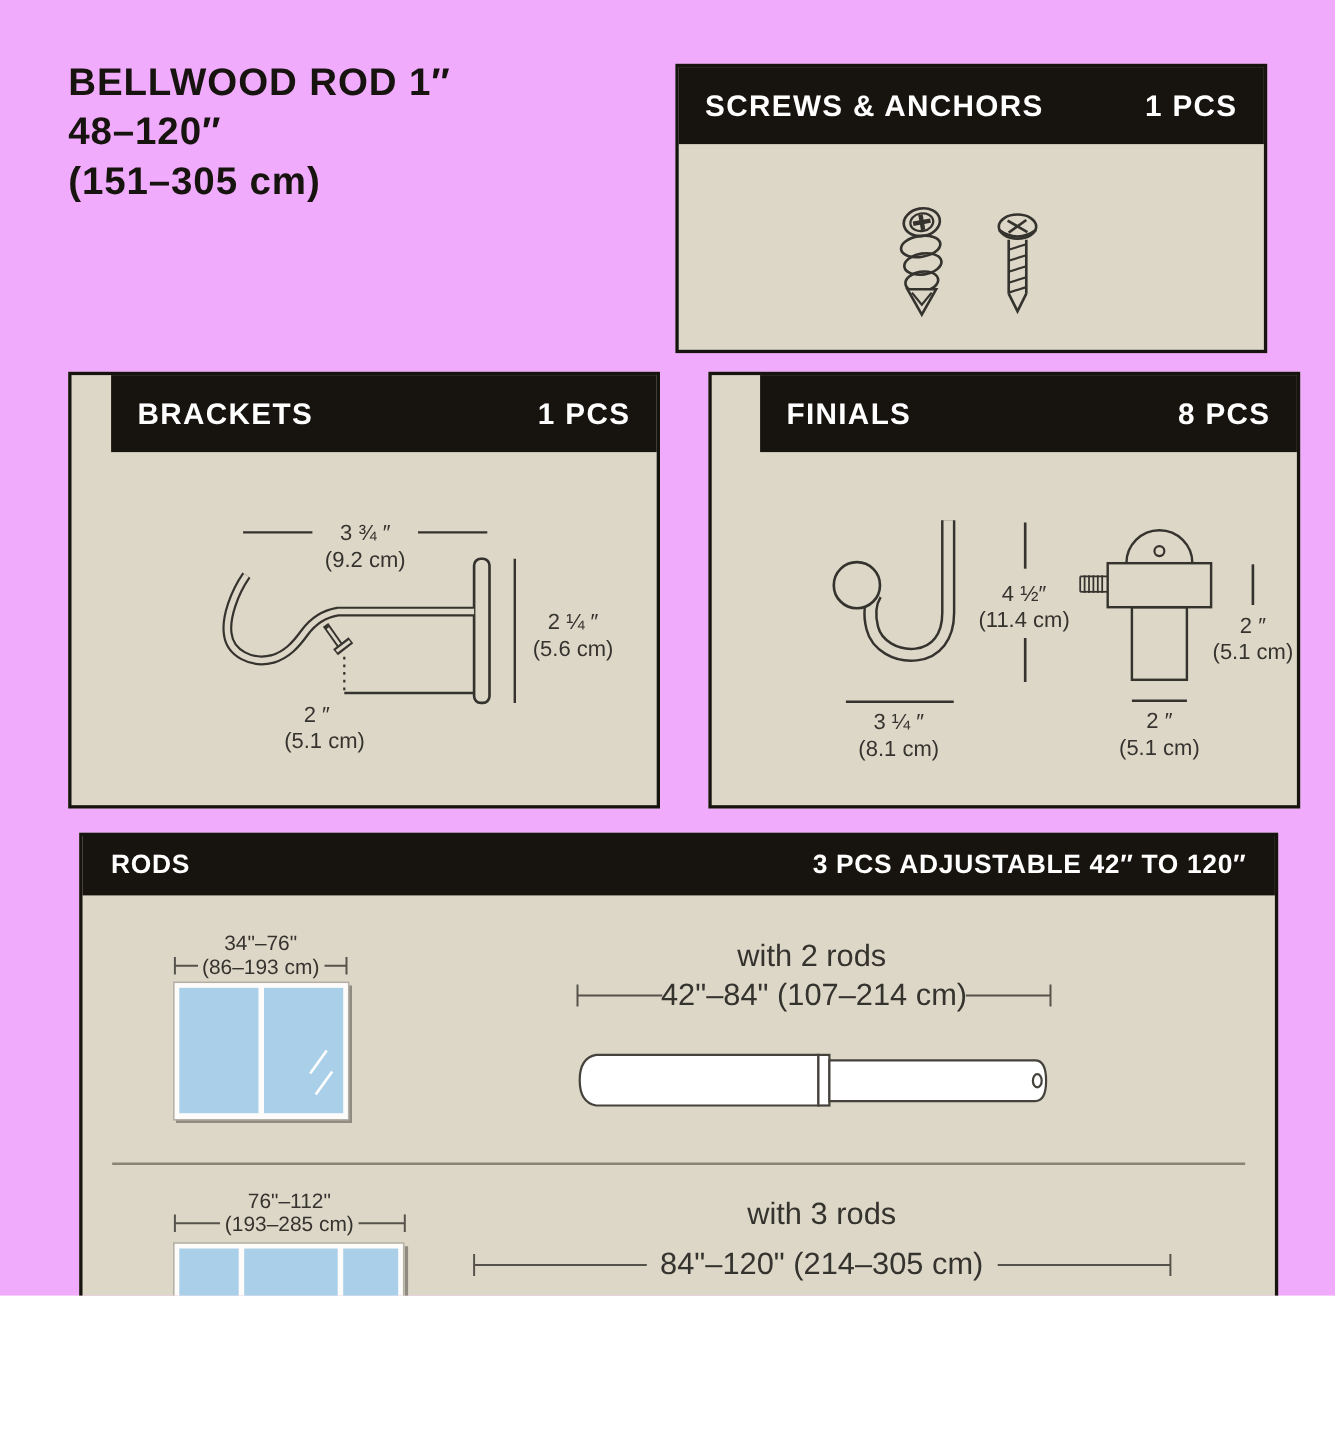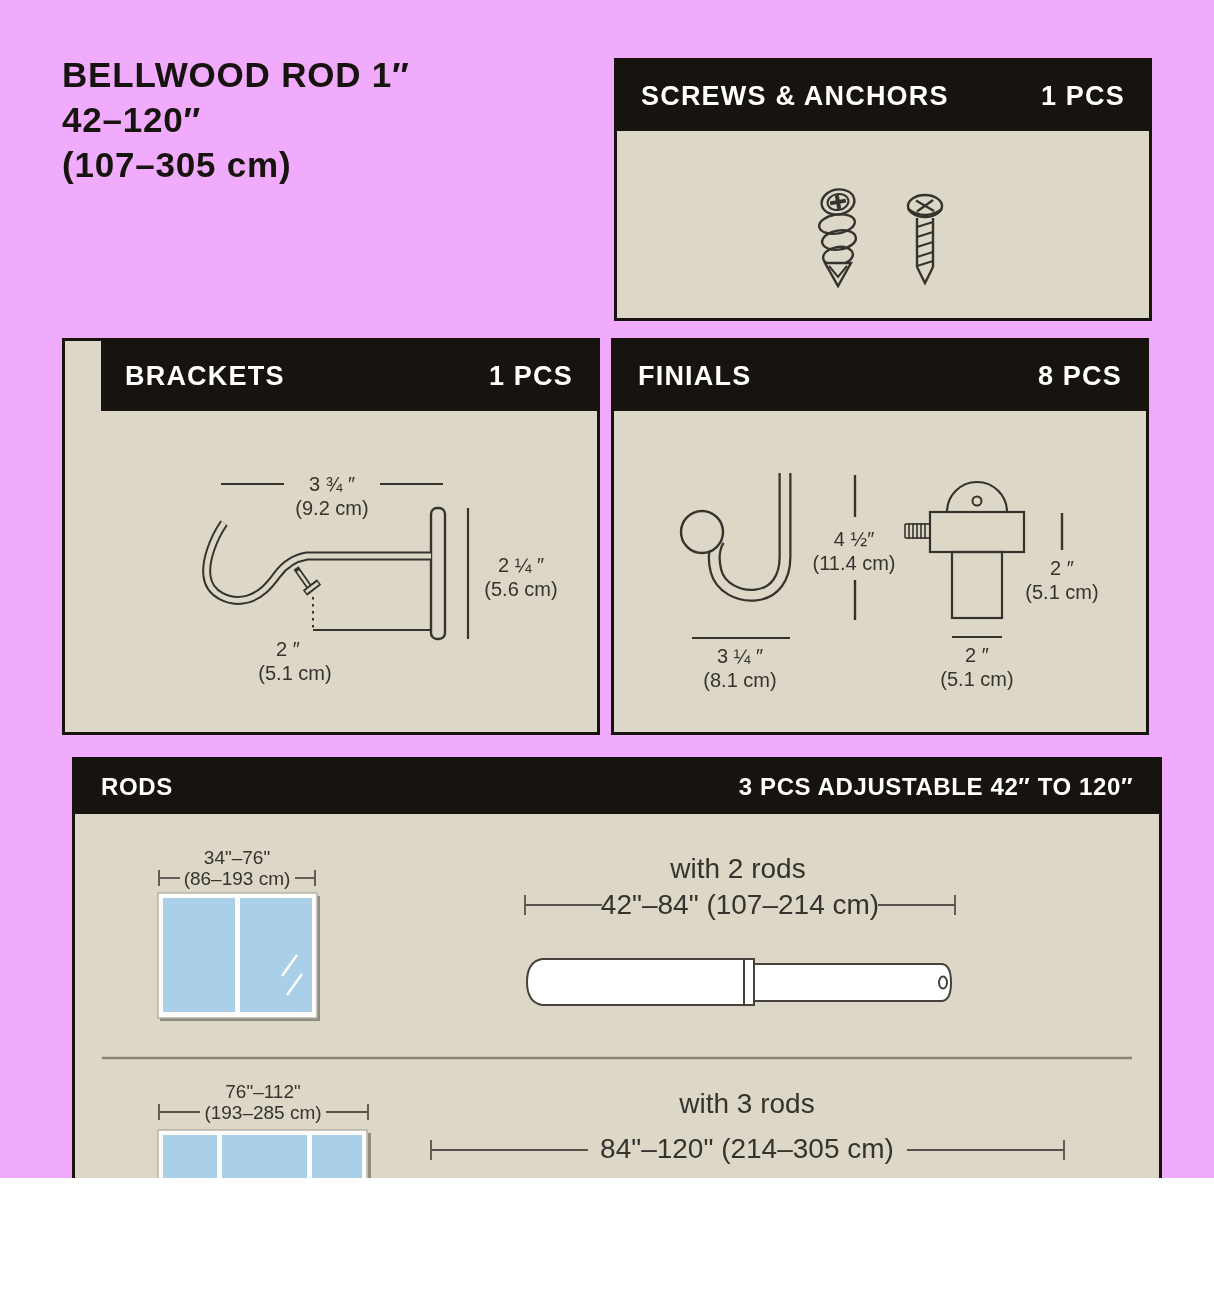--- a/index.html
+++ b/index.html
@@ -21,22 +21,22 @@
   .lbl-lg{font-size:28px;}
   .mid{text-anchor:middle;}
 </style>
 </head>
 <body>
 
 <div class="canvas">
 
   <div class="title-block">
     <div>BELLWOOD ROD 1″</div>
-    <div>42–120″</div>
-    <div>(107–305 cm)</div>
+    <div>48–120″</div>
+    <div>(151–305 cm)</div>
   </div>
 
   <section class="panel" style="left:614px;top:58px;width:538px;height:263px;">
     <div class="panel-header big">
       <span>SCREWS &amp; ANCHORS</span>
       <span>1 PCS</span>
     </div>
     <div class="panel-body">
       <svg width="240" height="140" viewBox="0 0 240 140" style="position:absolute;left:150px;top:38px;" fill="none" stroke="#35332e">
 
@@ -102,21 +102,21 @@
         <text class="dim mid" x="187" y="245" stroke="none">2 ″</text>
         <text class="dim mid" x="194" y="269" stroke="none">(5.1 cm)</text>
 
         <line x1="367" y1="97" x2="367" y2="228" stroke-width="2.2"></line>
         <text class="dim mid" x="420" y="161" stroke="none">2 ¼ ″</text>
         <text class="dim mid" x="420" y="185" stroke="none">(5.6 cm)</text>
       </svg>
     </div>
   </section>
 
-  <section class="panel" style="left:611px;top:338px;width:538px;height:397px;">
+  <section class="panel" style="left:644px;top:338px;width:538px;height:397px;padding-left:44px;">
     <div class="panel-header big">
       <span>FINIALS</span>
       <span>8 PCS</span>
     </div>
     <div class="panel-body">
       <svg width="532" height="324" viewBox="0 0 532 324" fill="none" stroke="#35332e">
 
         <g>
           <path d="M 171,62 L 171,146 C 171,168 160,182 142,184 C 124,186 106,176 102,160 C 99,148 100,137 105,129" stroke-width="13"></path>
           <path d="M 171,62 L 171,146 C 171,168 160,182 142,184 C 124,186 106,176 102,160 C 99,148 100,137 105,129" stroke="#ddd7c8" stroke-width="8.5"></path>

